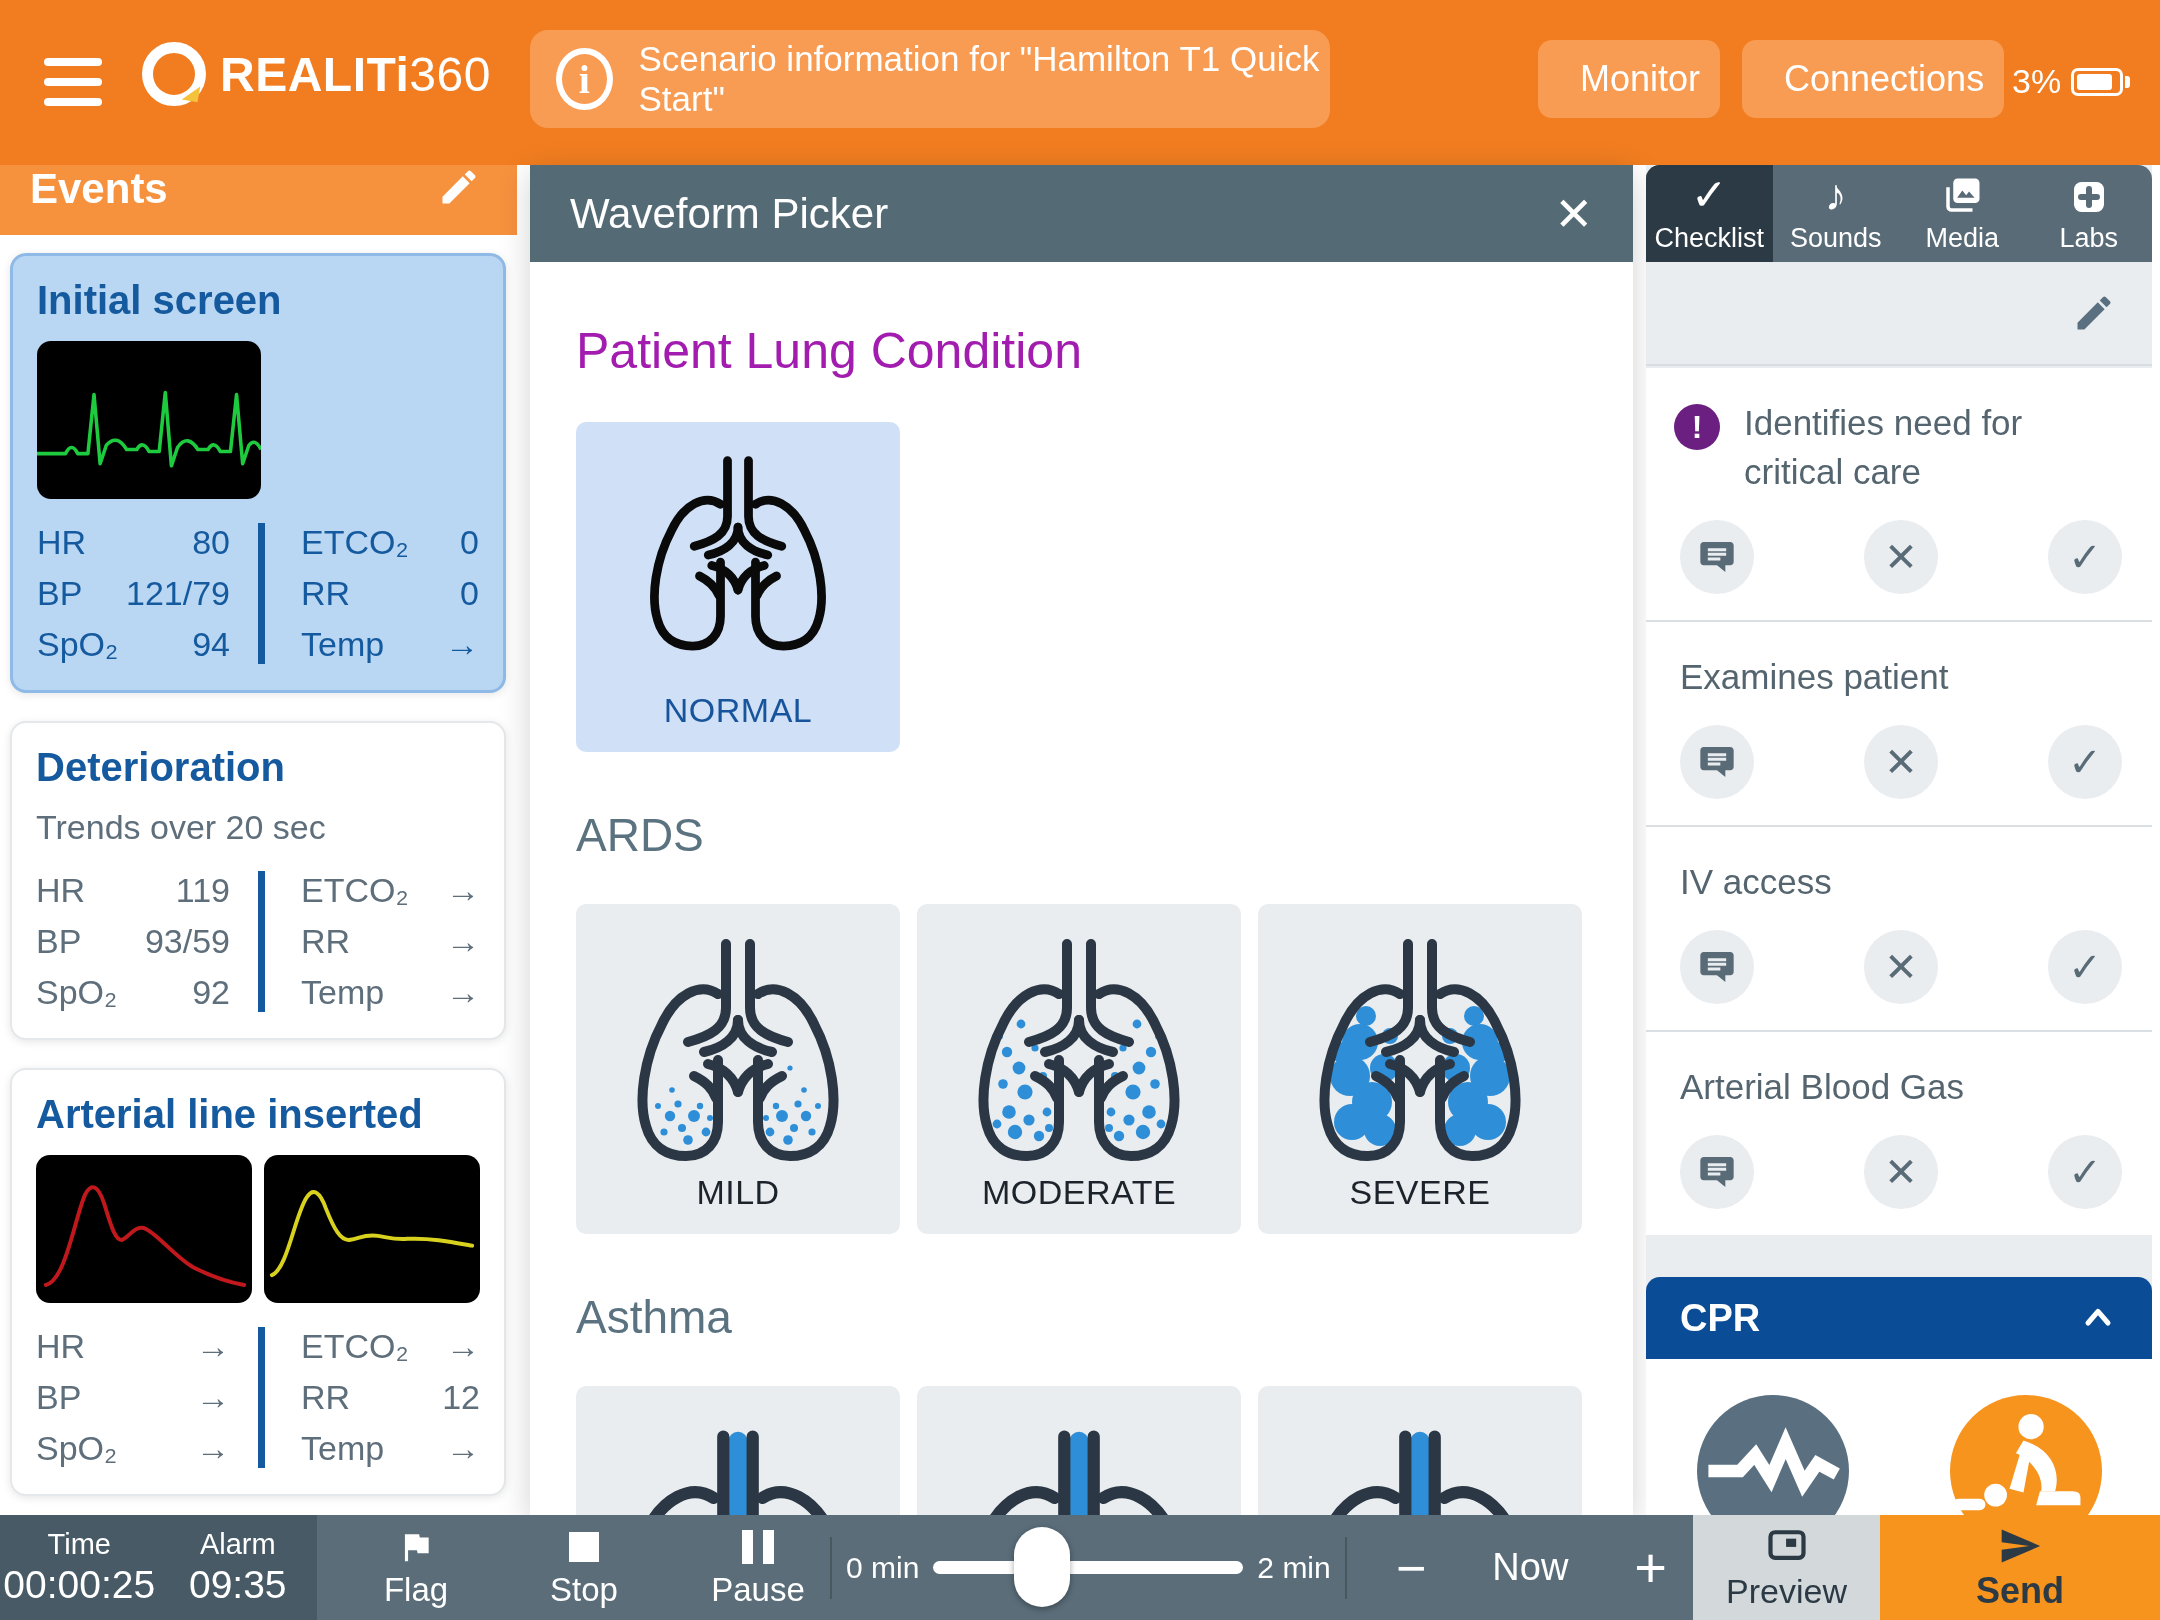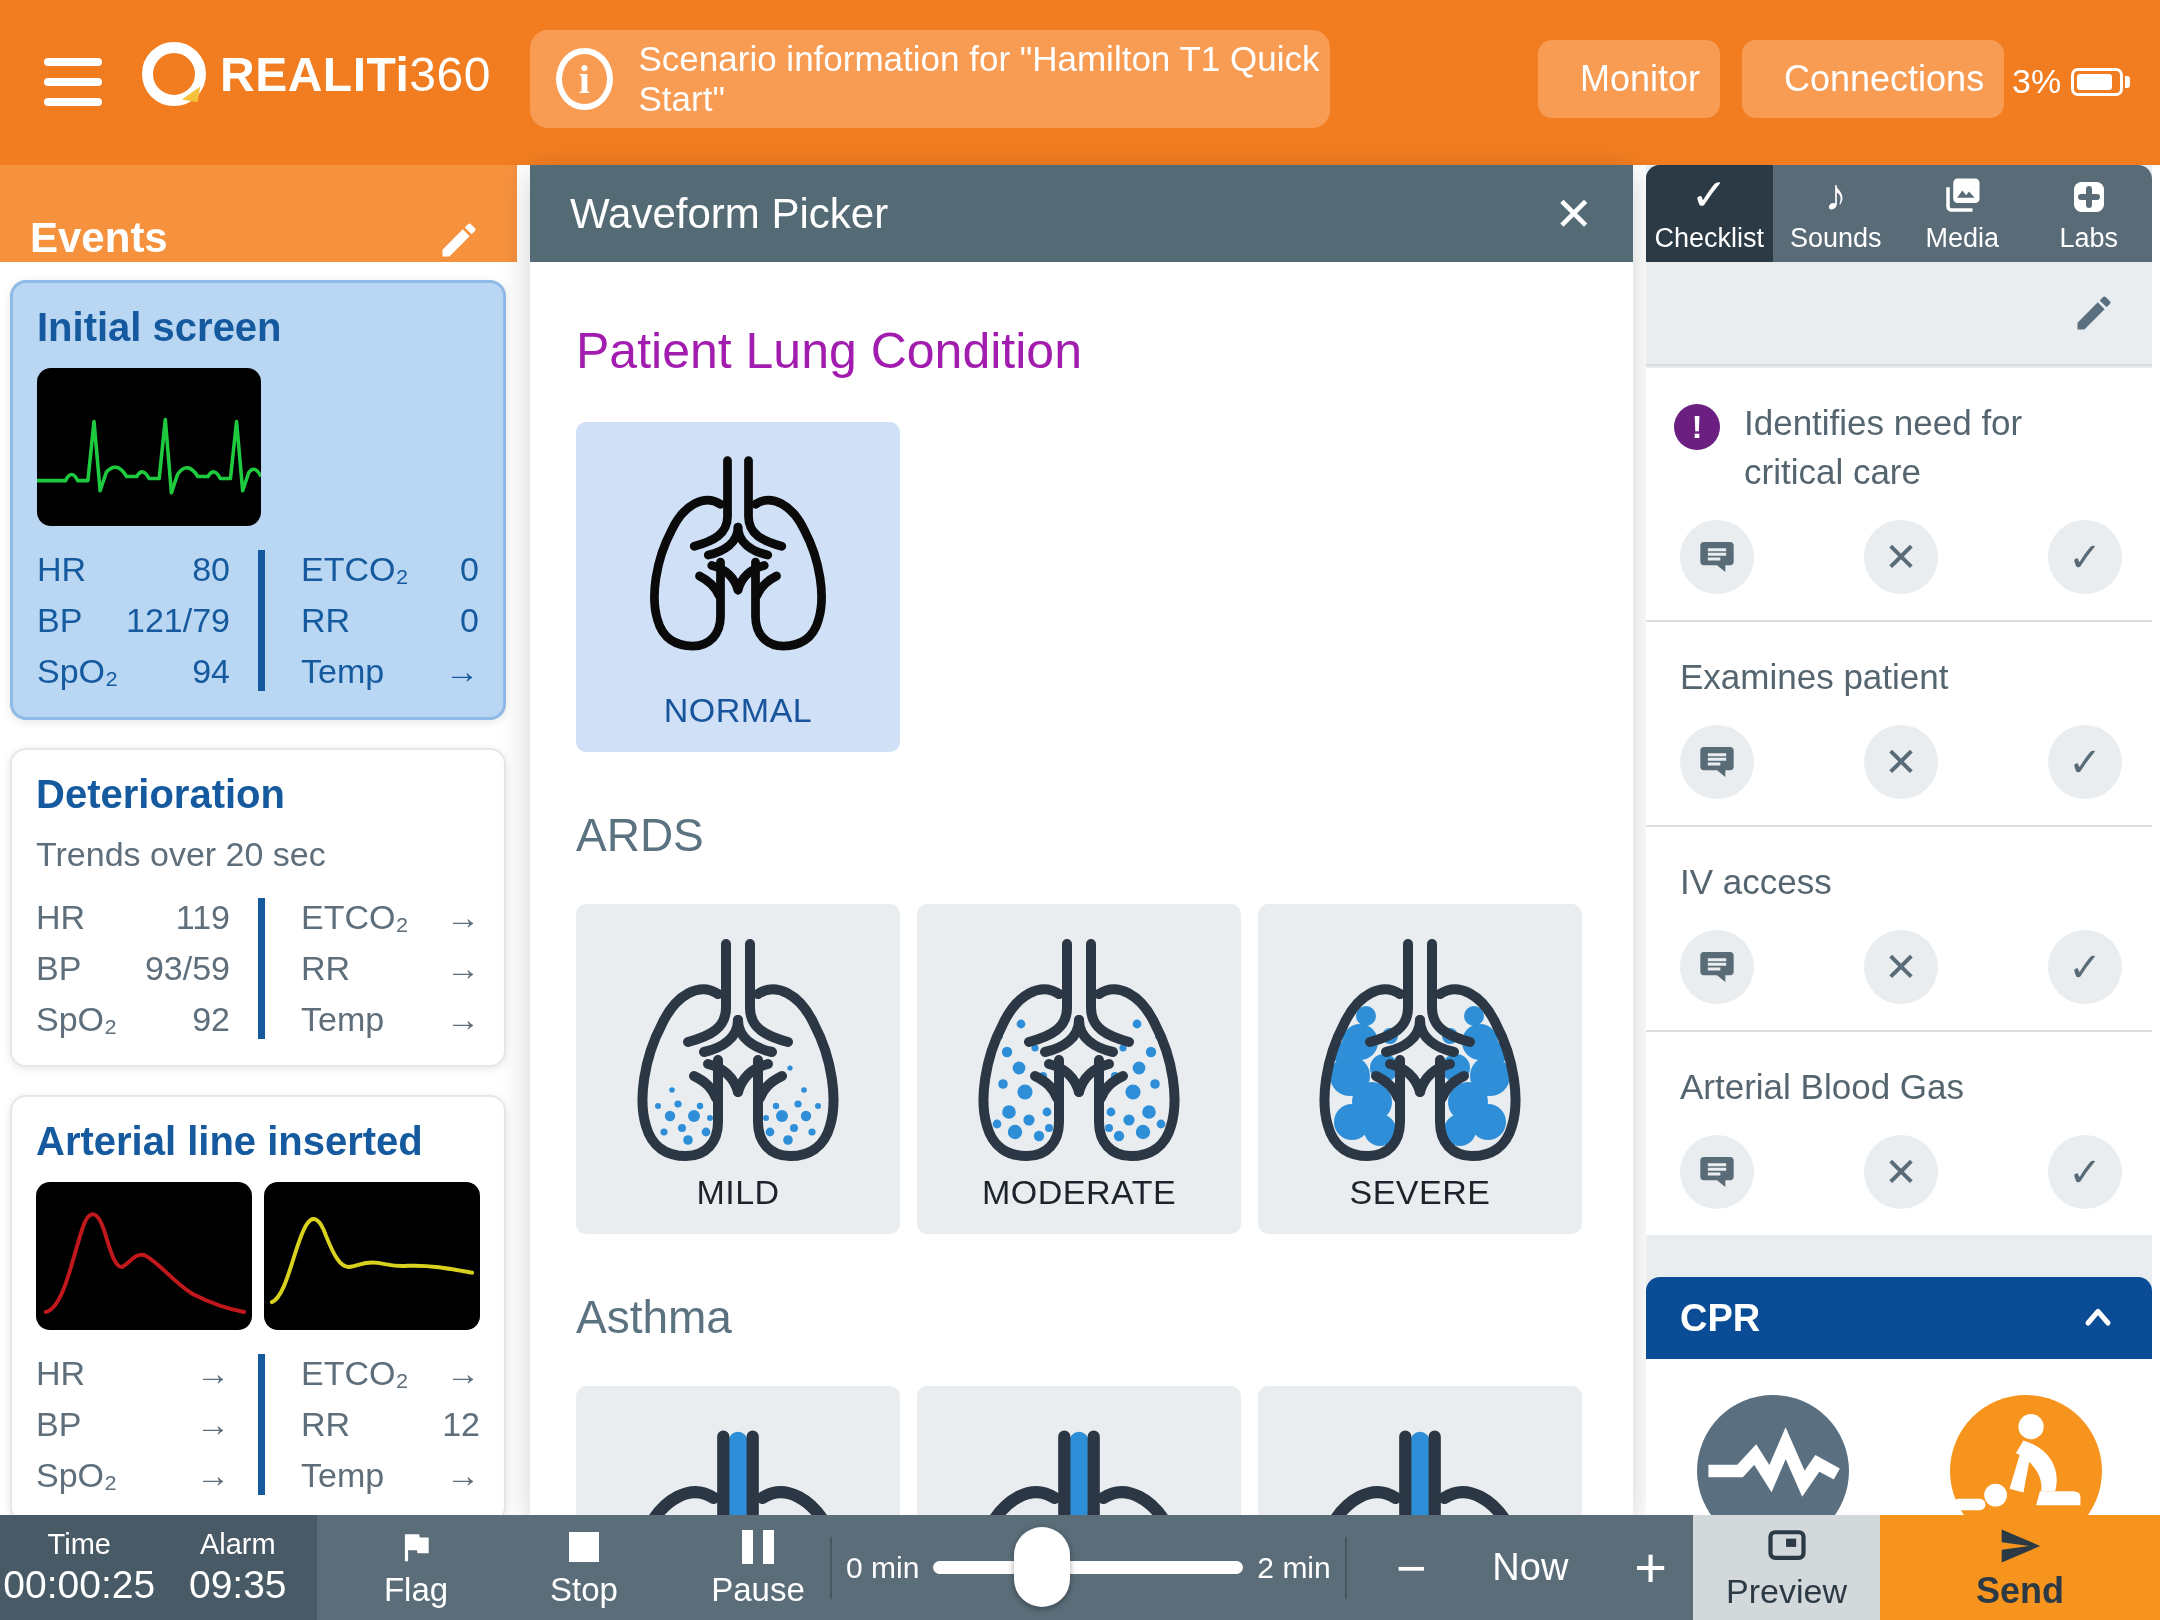--- a/index.html
+++ b/index.html
@@ -29,21 +29,21 @@
   #btn-connections { left:1742px; width:262px; }
   .topbtn svg { margin-right:16px; }
   #battery-wrap { position:absolute; left:2012px; top:62px; display:flex; align-items:center; color:#fff; }
   #battery-pct { font-size:34px; margin-right:10px; }
   #battery-body { width:52px; height:28px; border:3px solid #fff; border-radius:7px; padding:3px; }
   #battery-fill { height:100%; width:86%; background:#fff; border-radius:3px; }
   #battery-tip { width:5px; height:12px; background:#fff; border-radius:0 3px 3px 0; margin-left:2px; }
 
   
   #leftcol { position:absolute; left:0; top:165px; width:517px; height:1350px; background:#fff; overflow:hidden; }
-  #events-header { height:97px; background:#F6913E; display:flex; align-items:flex-end;
+  #events-header { height:70px; background:#F6913E; display:flex; align-items:flex-start;
     justify-content:space-between; padding:0 36px 0 30px; }
   #events-header h2 { color:#fff; font-size:42px; font-weight:600; }
   .pencil { width:44px; height:44px; cursor:pointer; }
   .event-card { margin:18px 11px 28px 10px; background:#fff; border:2px solid #E4E8EB;
     border-radius:16px; padding:22px 24px 26px 24px; box-shadow:0 2px 8px rgba(0,0,0,.10); cursor:pointer; }
   .event-card.selected { background:#B9D6F2; border:3px solid #8FB9E6; }
   .event-card h3 { font-size:40px; font-weight:700; color:#155A9E; }
   .event-card .subtitle { font-size:34px; color:#5E6E7A; margin-top:18px; }
   .thumb-row { display:flex; gap:12px; margin-top:18px; }
   .thumb { background:#000; border-radius:14px; }

